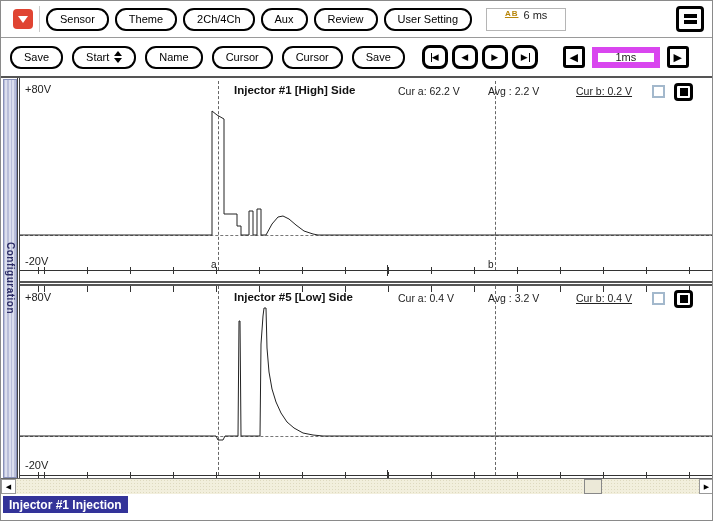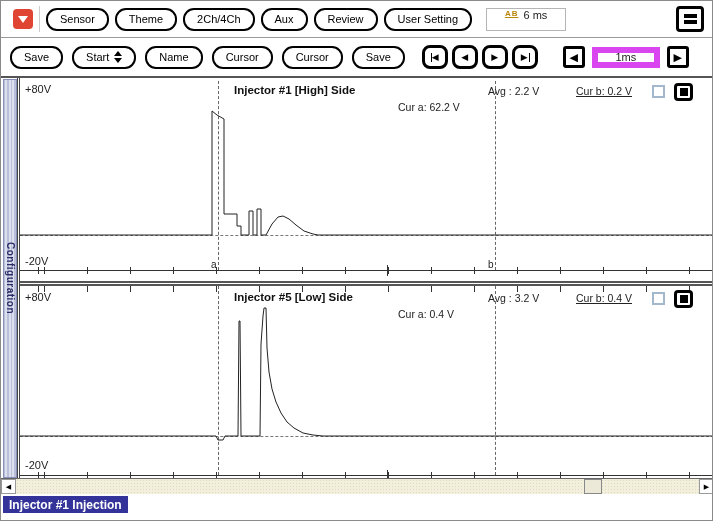--- a/index.html
+++ b/index.html
@@ -43,21 +43,21 @@
   .side-tab span{writing-mode:vertical-rl;font-size:10px;font-weight:bold;color:#2c2c66;letter-spacing:.5px;white-space:nowrap;}
   .charts{position:absolute;left:16px;top:0;width:697px;height:400px;border-left:3px double #444;box-sizing:border-box;}
   .panel{position:absolute;left:0;width:694px;background:#fff;overflow:hidden;}
   .panel.ch1{top:1px;height:202px;}
   .sep{position:absolute;top:203px;left:0;width:694px;height:5px;border-top:2px solid #555;border-bottom:2px solid #555;background:#fff;box-sizing:border-box;}
   .panel.ch2{top:208px;height:192px;}
 
   .ylab{position:absolute;left:5px;font-size:11px;color:#222;}
   .chan-title{position:absolute;left:214px;top:5px;font-size:11.5px;font-weight:bold;color:#111;white-space:nowrap;}
   .readout{position:absolute;top:6px;font-size:10.5px;color:#222;white-space:nowrap;}
-  .ro-a{left:378px;margin-top:16px;} .ro-avg{left:468px;} .ro-b{left:556px;text-decoration:underline;}
+  .ro-a{left:378px;} .ro-avg{left:468px;} .ro-b{left:556px;text-decoration:underline;}
   .chk{position:absolute;left:632px;top:6px;width:13px;height:13px;border:2px solid #a3b8cc;background:#fff;box-sizing:border-box;}
   .sqbtn{position:absolute;left:654px;top:4px;width:19px;height:18px;border:3px solid #000;border-radius:4px;background:#fff;
          display:flex;align-items:center;justify-content:center;box-sizing:border-box;}
   .sqbtn .sq{width:8px;height:8px;background:#000;}
 
   .baseline{position:absolute;left:0;width:100%;height:0;border-top:1px dashed #777;}
   .vcursor{position:absolute;top:2px;bottom:11px;width:0;border-left:1px dashed #666;}
   .cursor-lab{position:absolute;font-size:10px;color:#222;}
   .axisline{position:absolute;left:0;width:100%;height:0;border-top:1px solid #333;}
   .ticks{position:absolute;left:0;width:100%;height:7px;

